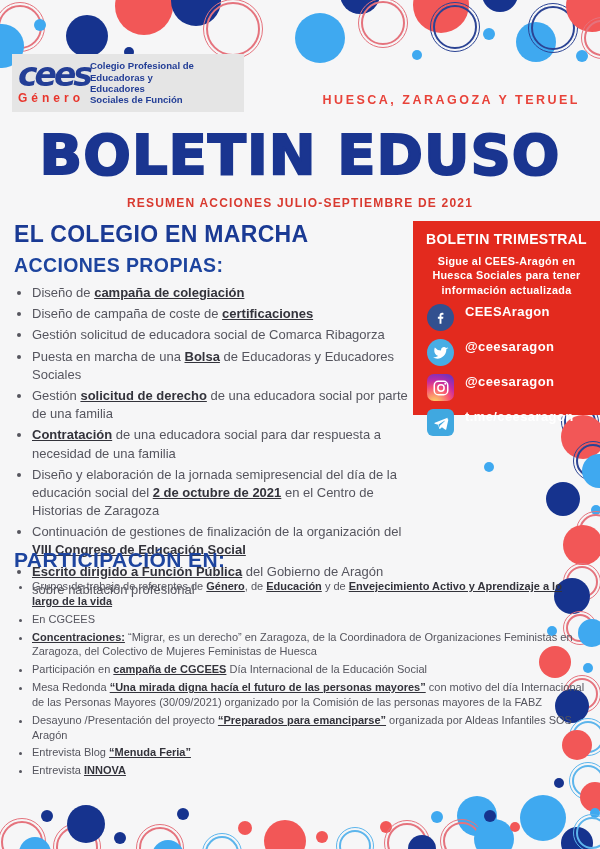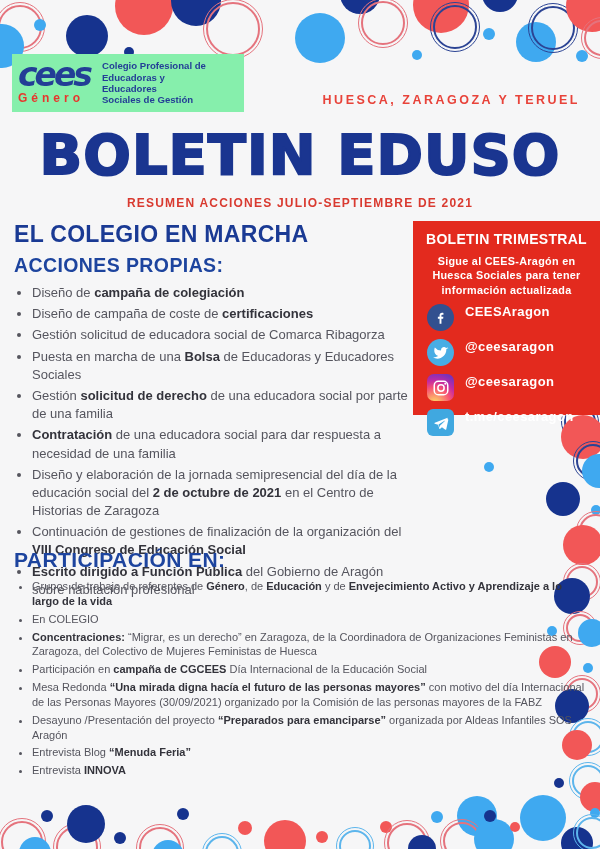--- a/index.html
+++ b/index.html
@@ -9,40 +9,40 @@
   
   .decor-circle{position:absolute;border-radius:50%;z-index:0;}
   .decor-circle.navy{background:#16338e;}
   .decor-circle.red{background:#f25757;}
   .decor-circle.blue{background:#3fa9f0;}
   .decor-circle.ring-red{border:2px solid #e5737d;outline:1px solid #e5737d;outline-offset:2px;background:transparent;}
   .decor-circle.ring-navy{border:2px solid #2c4494;outline:1px solid #2c4494;outline-offset:2px;background:transparent;}
   .decor-circle.ring-blue{border:2px solid #5cb5ec;outline:1px solid #5cb5ec;outline-offset:2px;background:transparent;}
 
   
-  .logo-box{position:absolute;left:12px;top:54px;width:232px;height:58px;background:#86efac;display:flex;align-items:center;gap:12px;padding:2px 6px;box-sizing:border-box;z-index:2;}
+  .logo-box{position:absolute;left:12px;top:54px;width:232px;height:58px;background:#e5e5e5;display:flex;align-items:center;gap:0;padding:2px 6px;box-sizing:border-box;z-index:2;}
   .logo-brand{font-family:"DejaVu Sans",sans-serif;font-weight:bold;font-style:italic;font-size:33px;line-height:.85;letter-spacing:-3px;color:#233e96;}
   .logo-aragon{color:#e8352c;font-weight:bold;font-size:12px;letter-spacing:4px;margin-top:1px;}
   .logo-org{color:#233e96;font-weight:bold;font-size:9.6px;line-height:1.18;}
   .region-label{position:absolute;top:93px;right:20px;color:#e8433a;font-weight:bold;font-size:12.5px;letter-spacing:2.5px;z-index:2;padding-left:33px;}
   .main-title{position:absolute;top:122px;left:0;width:100%;text-align:center;margin:0;
     font-family:"DejaVu Sans",sans-serif;font-weight:bold;font-size:56px;color:#1a3590;
     letter-spacing:1px;-webkit-text-stroke:2px #1a3590;z-index:2;}
   .subtitle{position:absolute;top:196px;left:0;width:100%;text-align:center;color:#d93a30;font-weight:bold;font-size:12px;letter-spacing:1.2px;z-index:2;}
 
   
   .col-left{position:absolute;left:14px;top:221px;width:398px;z-index:2;}
   .participacion{position:absolute;left:14px;top:548px;width:576px;z-index:2;}
   h2.section-title{margin:0 0 6px 0;font-size:23px;font-weight:800;color:#1a3a94;letter-spacing:.3px;}
   h3.sub-heading{margin:6px 0 7px 0;font-size:19.5px;font-weight:800;color:#1d449e;letter-spacing:.4px;}
   .participacion h3.sub-heading{font-size:21px;margin:0 0 7px 0;}
   ul.bullet-list{margin:0;padding:0 0 0 18px;color:#55555e;font-size:13px;line-height:1.4;}
   ul.bullet-list li{margin:0 0 3px 0;}
   .participacion ul.bullet-list{font-size:11px;line-height:1.35;}
-  ul.bullet-list b{color:#33333b;font-weight:700;}
+  ul.bullet-list b{color:#33333b;font-weight:700;text-decoration:underline;}
 
   
   .sidebar{position:absolute;left:413px;top:221px;width:187px;height:194px;background:#e32a1e;color:#fff;box-sizing:border-box;padding:9px 10px 6px 10px;z-index:2;}
   .sidebar-title{text-align:center;font-weight:800;font-size:14px;letter-spacing:.3px;margin:1px 0 7px 0;}
   .sidebar-desc{text-align:center;font-size:10.8px;line-height:1.33;letter-spacing:.3px;margin:0 0 7px 0;font-weight:600;}
   .social-row{display:flex;gap:11px;margin:5px 0 0 4px;height:30px;cursor:pointer;}
   .social-icon{width:27px;height:27px;display:flex;align-items:center;justify-content:center;flex:0 0 27px;}
   .social-icon.facebook{background:#32508f;border-radius:50%;}
   .social-icon.twitter{background:#48ade4;border-radius:50%;}
   .social-icon.instagram{background:radial-gradient(circle at 28% 110%,#fdc468 10%,#f75274 45%,#c32aa3 65%,#7232bd 90%);border-radius:7px;}
@@ -129,21 +129,21 @@
 
   <div class="logo-box">
     <div>
       <div class="logo-brand">cees</div>
       <div class="logo-aragon">Género</div>
     </div>
     <div class="logo-org">
       <div>Colegio Profesional de</div>
       <div>Educadoras y</div>
       <div>Educadores</div>
-      <div>Sociales de Gestión</div>
+      <div>Sociales de Función</div>
     </div>
   </div>
 
   <div class="region-label">HUESCA, ZARAGOZA Y TERUEL</div>
   <h1 class="main-title">BOLETIN EDUSO</h1>
   <div class="subtitle">RESUMEN ACCIONES JULIO-SEPTIEMBRE DE 2021</div>
 
   <div class="col-left">
     <h2 class="section-title">EL COLEGIO EN MARCHA</h2>
     <h3 class="sub-heading">ACCIONES PROPIAS:</h3>
@@ -157,21 +157,21 @@
         <li><span>Diseño y elaboración de la jornada semipresencial del día de la educación social del </span><b>2 de octubre de 2021</b><span> en el Centro de Historias de Zaragoza</span></li>
         <li><span>Continuación de gestiones de finalización de la organización del </span><b>VIII Congreso de Educación Social</b></li>
         <li><b>Escrito dirigido a Función Pública</b><span> del Gobierno de Aragón sobre habitación profesional</span></li>
       </ul>
   </div>
 
   <div class="participacion">
     <h3 class="sub-heading">PARTICIPACIÓN EN:</h3>
     <ul class="bullet-list" id="participacion-list">
         <li><span>Grupos de trabajo de referentes de </span><b>Género</b><span>, de </span><b>Educación</b><span> y de </span><b>Envejecimiento Activo y Aprendizaje a lo largo de la vida</b></li>
-        <li><span>En COLEGIO</span></li>
+        <li><span>En CGCEES</span></li>
         <li><b>Concentraciones:</b><span> “Migrar, es un derecho” en Zaragoza, de la Coordinadora de Organizaciones Feministas en Zaragoza, del Colectivo de Mujeres Feministas de Huesca</span></li>
         <li><span>Participación en </span><b>campaña de CGCEES</b><span> Día Internacional de la Educación Social</span></li>
         <li><span>Mesa Redonda </span><b>“Una mirada digna hacía el futuro de las personas mayores”</b><span> con motivo del día Internacional de las Personas Mayores (30/09/2021) organizado por la Comisión de las personas mayores de la FABZ</span></li>
         <li><span>Desayuno /Presentación del proyecto </span><b>“Preparados para emanciparse”</b><span> organizada por Aldeas Infantiles SOS Aragón</span></li>
         <li><span>Entrevista Blog </span><b>“Menuda Feria”</b></li>
         <li><span>Entrevista </span><b>INNOVA</b></li>
       </ul>
   </div>
 
   <aside class="sidebar">

